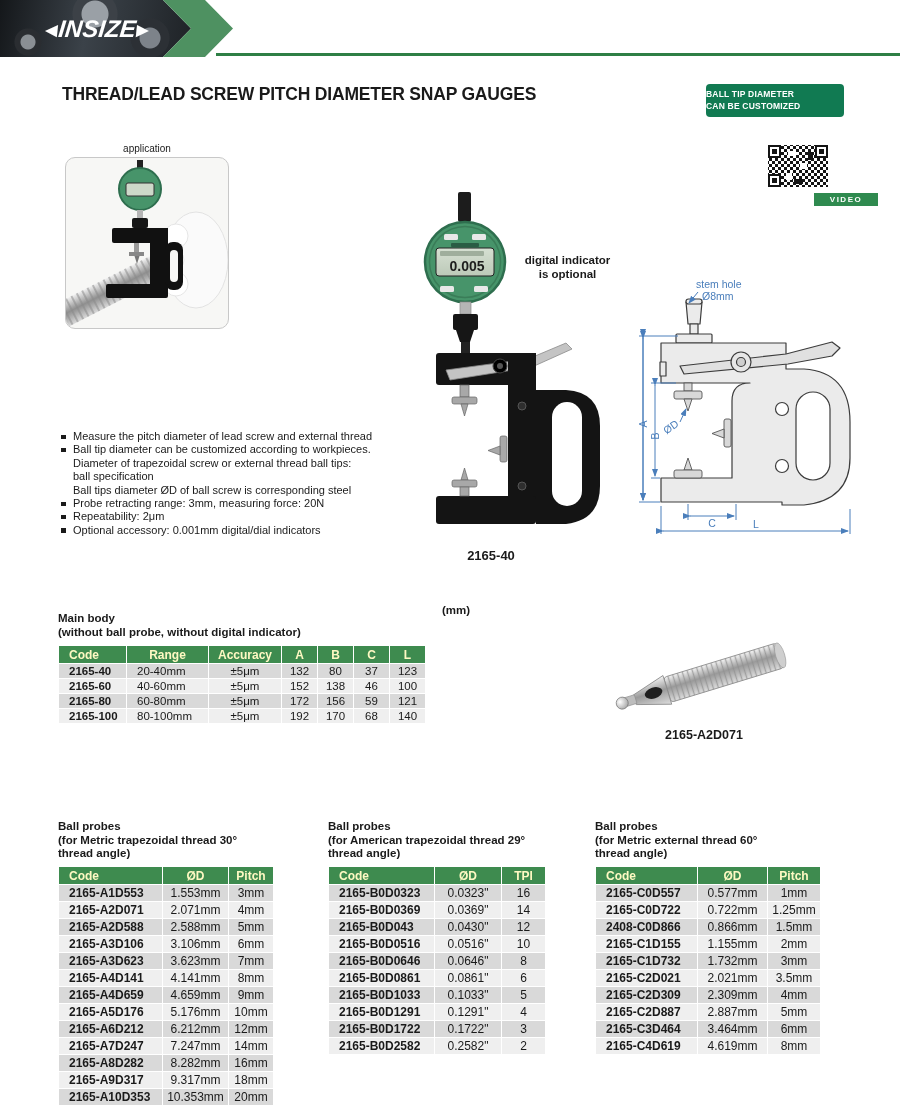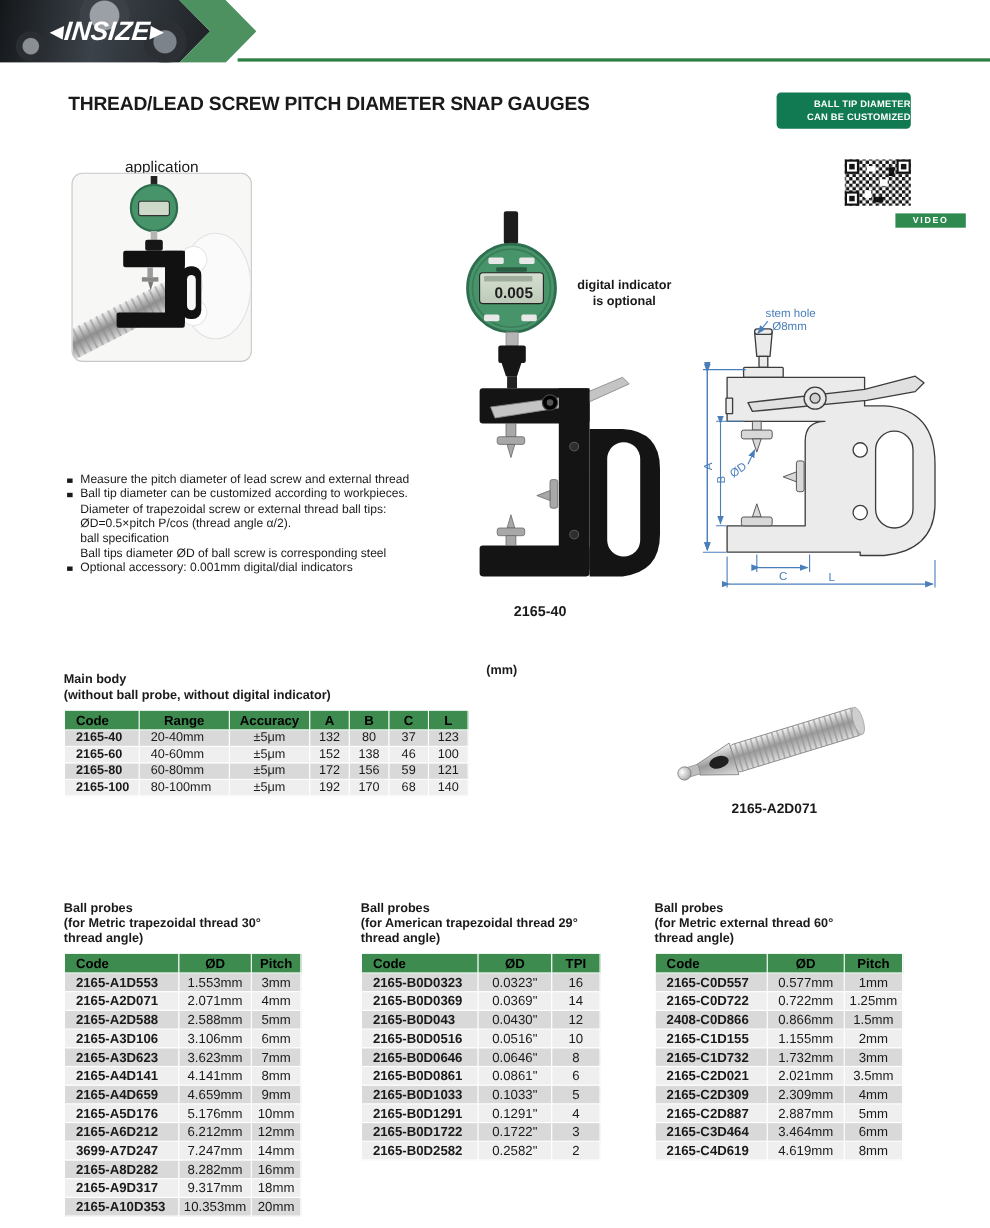--- a/index.html
+++ b/index.html
@@ -29,26 +29,26 @@
   .header-arrow{position:absolute;left:0;top:0;width:240px;height:57px;background:var(--arrow-green);
     clip-path:polygon(163px 0,205px 0,233px 28.5px,205px 57px,163px 57px,191px 28.5px);}
   .logo{position:absolute;left:46px;top:17px;display:flex;align-items:center;gap:1px;
     color:#fff;font-style:italic;font-weight:bold;transform:skewX(-6deg);}
   .logo .arr{font-size:15px;font-style:normal;line-height:1;}
   .logo .word{font-size:24px;letter-spacing:0px;line-height:1;}
   .green-line{position:absolute;left:216px;top:53px;width:684px;height:3px;background:var(--line-green);}
 
   
   .page-title{position:absolute;left:62px;top:84px;font-size:17.5px;font-weight:bold;letter-spacing:-0.2px;}
-  .badge{position:absolute;left:706px;top:84px;width:122px;height:33px;background:var(--badge-green);
-    border-radius:4px;color:#fff;font-size:8.5px;font-weight:bold;text-align:right;
+  .badge{position:absolute;left:706px;top:84px;width:138px;height:33px;background:var(--badge-green);
+    border-radius:4px;color:#fff;font-size:8.5px;font-weight:bold;text-align:left;
     display:flex;flex-direction:column;justify-content:center;line-height:1.35;letter-spacing:0.2px;}
 
   
-  .app-label{position:absolute;left:65px;top:143px;width:164px;text-align:center;font-size:14px;}
+  .app-label{position:absolute;left:65px;top:143px;width:164px;text-align:center;font-size:10px;}
   .app-image{position:absolute;left:65px;top:157px;width:164px;height:172px;border:1px solid #c8c8c8;
     border-radius:10px;background:#f7f7f5;overflow:hidden;}
 
   
   .gauge-svg{position:absolute;left:420px;top:190px;}
   .gauge-caption{position:absolute;left:406px;top:548px;width:170px;text-align:center;font-weight:bold;font-size:13px;}
   .indicator-note{position:absolute;left:500px;top:253px;width:135px;text-align:center;
     font-weight:bold;font-size:11.5px;line-height:1.25;}
 
   
@@ -62,21 +62,21 @@
   
   .features{position:absolute;left:60px;top:430px;width:365px;margin:0;padding:0;list-style:none;
     font-size:11px;line-height:13.4px;}
   .features li{position:relative;padding-left:13px;}
   .features li::before{content:"";position:absolute;left:1px;top:4.5px;width:4.5px;height:4.5px;background:#1a1a1a;}
 
   
   .section-title{font-weight:bold;font-size:11.5px;line-height:13.5px;}
   .mm-unit{position:absolute;left:398px;top:604px;font-weight:bold;font-size:11.5px;padding-left:44px;}
   .spec-table{border-collapse:collapse;table-layout:fixed;font-size:11.5px;color:var(--ink);}
-  .spec-table th{background:var(--green);color:#000000;font-weight:bold;height:18px;border:1px solid #fff;
+  .spec-table th{background:var(--green);color:#fef9c3;font-weight:bold;height:18px;border:1px solid #fff;
     text-align:center;padding:0;font-size:12px;}
   .spec-table th:first-child{text-align:left;padding-left:10px;}
   .spec-table td{border:1px solid #fff;height:15px;text-align:center;padding:1px 0;}
   .spec-table td:first-child{font-weight:bold;text-align:left;padding-left:10px;}
   .spec-table tbody tr:nth-child(odd) td{background:var(--row-dark);}
   .spec-table tbody tr:nth-child(even) td{background:var(--row-light);}
   .mainbody-title{position:absolute;left:58px;top:612px;}
   .mainbody-table{position:absolute;left:58px;top:645px;width:367px;}
   .mainbody-table td:nth-child(2){text-align:left;padding-left:10px;font-weight:normal;}
 
@@ -298,23 +298,28 @@
     </g>
   </svg>
 
   <ul class="features">
       <li>
         <div>Measure the pitch diameter of lead screw and external thread</div>
       </li>
       <li>
         <div>Ball tip diameter can be customized according to workpieces.</div>
         <div>Diameter of trapezoidal screw or external thread ball tips:</div>
-        <div>ØD=0.5×pitch P/cos (thread angle α/2).</div>
         <div>ball specification</div>
         <div>Ball tips diameter ØD of ball screw is corresponding steel</div>
+      </li>
+      <li>
+        <div>Probe retracting range: 3mm, measuring force: 20N</div>
+      </li>
+      <li>
+        <div>Repeatability: 2μm</div>
       </li>
       <li>
         <div>Optional accessory: 0.001mm digital/dial indicators</div>
       </li>
     </ul>
 
   <div class="mainbody-title">
     <div class="section-title">Main body</div>
     <div class="section-title">(without ball probe, without digital indicator)</div>
   </div>
@@ -465,21 +470,21 @@
           <td>2165-A5D176</td>
           <td>5.176mm</td>
           <td>10mm</td>
         </tr>
         <tr>
           <td>2165-A6D212</td>
           <td>6.212mm</td>
           <td>12mm</td>
         </tr>
         <tr>
-          <td>3699-A7D247</td>
+          <td>2165-A7D247</td>
           <td>7.247mm</td>
           <td>14mm</td>
         </tr>
         <tr>
           <td>2165-A8D282</td>
           <td>8.282mm</td>
           <td>16mm</td>
         </tr>
         <tr>
           <td>2165-A9D317</td>

